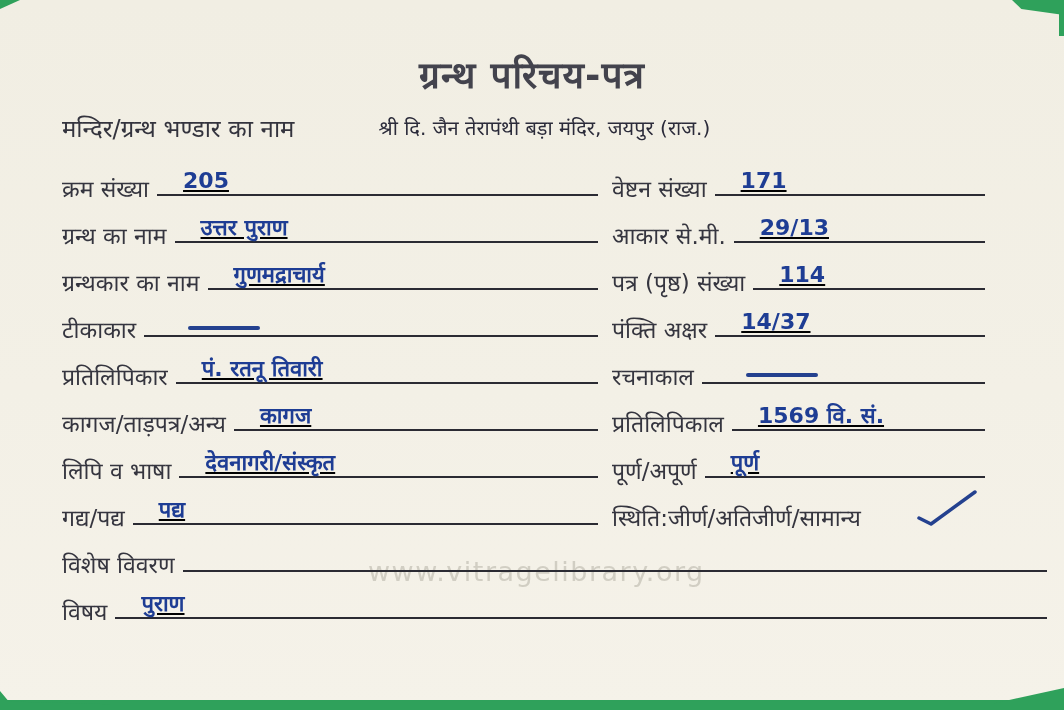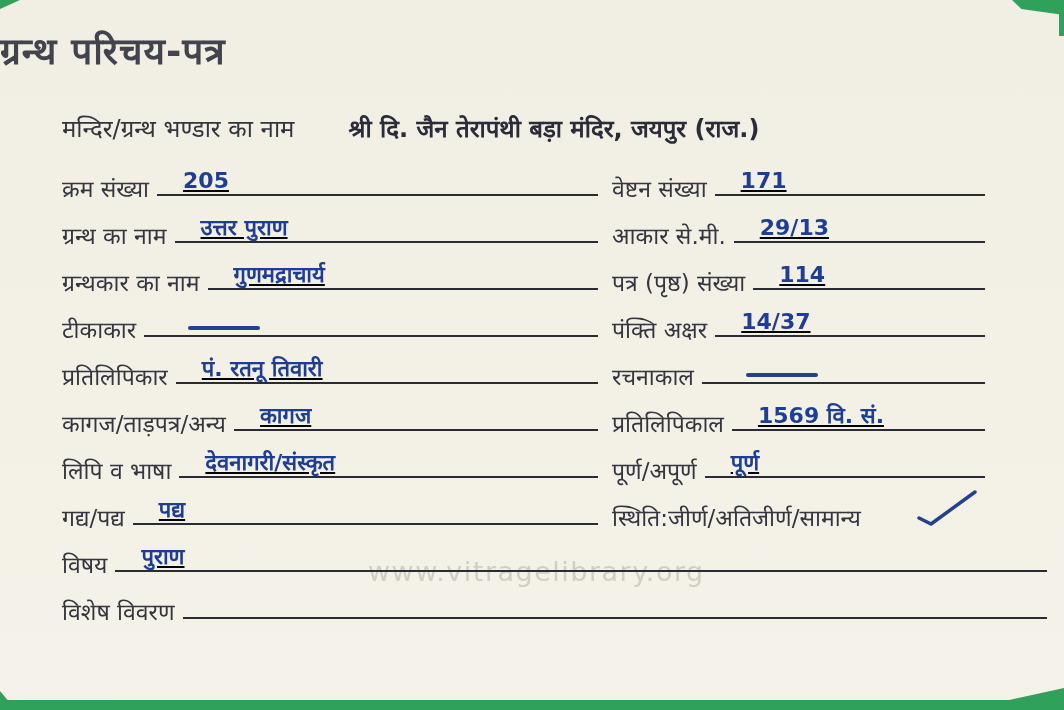--- a/index.html
+++ b/index.html
@@ -15,30 +15,30 @@
   
   .edge{position:absolute;background:#2fa15b;}
   .edge-tl{left:0;top:0;width:20px;height:9px;clip-path:polygon(0 0,100% 0,0 100%);}
   .edge-tr{right:0;top:0;width:52px;height:15px;clip-path:polygon(0 0,100% 0,100% 100%,18% 60%);}
   .edge-bottom{left:0;bottom:0;width:100%;height:10px;}
   .edge-bl{left:0;bottom:0;width:110px;height:19px;clip-path:polygon(0 0,8% 55%,100% 70%,100% 100%,0 100%);}
   .edge-br{right:0;bottom:0;width:70px;height:22px;clip-path:polygon(100% 0,100% 100%,0 100%,0 70%);}
   .edge-r{right:0;top:10px;width:5px;height:26px;}
 
   .title{
-    position:absolute;top:24px;left:0;width:100%;
-    font-size:37px;font-weight:bold;color:#43434d;
+    position:absolute;top:48px;left:0;width:100%;
+    text-align:center;font-size:37px;font-weight:bold;color:#43434d;
     letter-spacing:1px;
   }
   .hdr-row{
     position:absolute;top:104px;left:62px;width:928px;height:46px;
     display:flex;align-items:center;z-index:2;
   }
   .hdr-label{font-size:24px;color:#34343e;font-weight:500;white-space:nowrap;}
-  .hdr-value{font-size:24px;color:#2b2b3a;font-weight:700;white-space:nowrap;margin-left:54px;}
+  .hdr-value{font-size:20px;color:#2b2b3a;font-weight:400;white-space:nowrap;margin-left:84px;}
 
   .rows{position:absolute;top:158px;left:62px;width:923px;z-index:2;}
   .row{display:flex;height:47px;}
   .cell{display:flex;align-items:flex-end;}
   .cell.left{width:536px;flex:none;justify-content:flex-end;}
   .cell.right{flex:1;margin-left:14px;position:relative;}
   .label{font-size:23px;color:#35353f;white-space:nowrap;line-height:1.15;margin-bottom:3px;}
   .fill{
     flex:1;display:flex;align-items:flex-end;
     border-bottom:2px solid #2b2b33;
@@ -197,31 +197,31 @@
       <div class="cell right">
         <span class="label">स्थिति:जीर्ण/अतिजीर्ण/सामान्य</span>
         <svg class="tick" viewBox="0 0 70 42">
           <polyline points="6,30 18,36 62,4" fill="none" stroke="#24418f" stroke-width="3.5" stroke-linecap="round" stroke-linejoin="round"></polyline>
         </svg>
       </div>
     </div>
 
     <div class="row">
       <div class="cell left" style="width:100%;">
+        <span class="label">विशेष विवरण</span>
+        <span class="fill" style="margin-right:-62px;"></span>
+      </div>
+    </div>
+
+    <div class="row">
+      <div class="cell left" style="width:100%;">
         <span class="label">विषय</span>
         <span class="fill" style="margin-right:-62px;">
             <span class="value">पुराण</span>
           </span>
       </div>
     </div>
 
-    <div class="row">
-      <div class="cell left" style="width:100%;">
-        <span class="label">विशेष विवरण</span>
-        <span class="fill" style="margin-right:-62px;"></span>
-      </div>
-    </div>
-
   </div>
 
   <div class="watermark">www.vitragelibrary.org</div>
 
 </div>
 
 </body></html>

